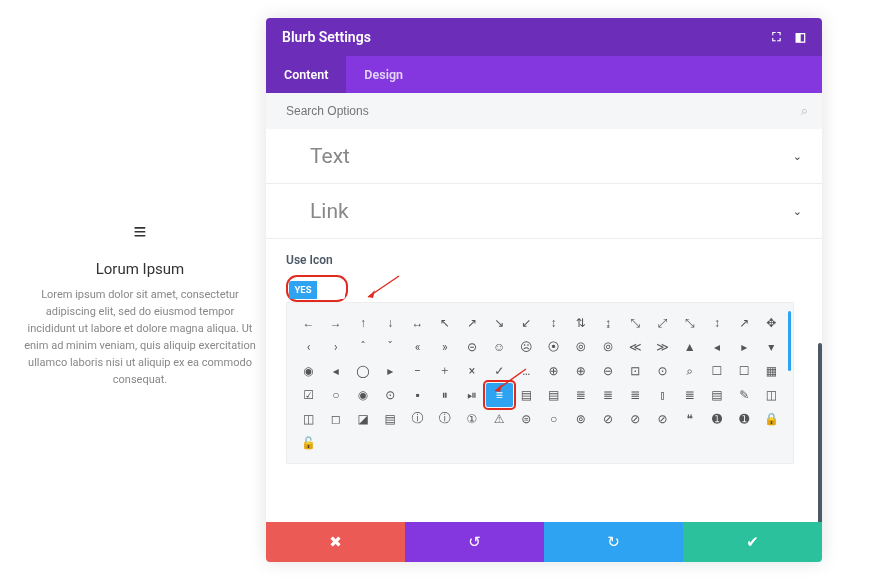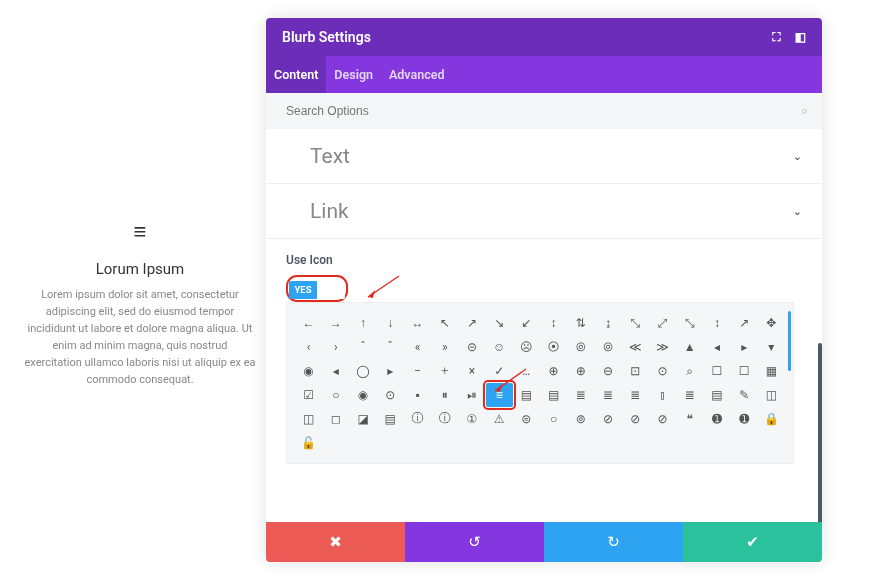--- a/index.html
+++ b/index.html
@@ -62,21 +62,21 @@
     font-size: 14px;
     font-weight: 600;
   }
   .modal-header-icons { display: flex; gap: 14px; }
   .modal-header-icons span { cursor: pointer; font-size: 12px; }
   .tabs {
     background: #8436df;
     display: flex;
   }
   .tab {
-    padding: 11px 8px;
+    padding: 11px 18px;
     font-size: 12.5px;
     color: #e4d6f8;
     cursor: pointer;
     font-weight: 600;
   }
   .tab.active { background: #6c2eb9; color: #fff; }
   .search {
     display: flex;
     align-items: center;
     background: #f5f6f7;
@@ -211,36 +211,35 @@
     background:#4c5866;
     border-radius:3px;
   }
 </style>
 </head>
 <body>
 
 <div class="preview">
   <div class="preview-icon">≡</div>
   <div class="preview-title">Lorum Ipsum</div>
-  <div class="preview-text">Lorem ipsum dolor sit amet, consectetur adipiscing elit, sed do eiusmod tempor incididunt ut labore et dolore magna aliqua. Ut enim ad minim magna, quis nostrud exercitation ullamco laboris nisi ut aliquip ex ea commodo consequat.</div>
+  <div class="preview-text">Lorem ipsum dolor sit amet, consectetur adipiscing elit, sed do eiusmod tempor incididunt ut labore et dolore magna aliqua. Ut enim ad minim veniam, quis aliquip exercitation ullamco laboris nisi ut aliquip ex ea commodo consequat.</div>
 </div>
 
 <div class="modal">
   <div class="modal-header">
     <span>Blurb Settings</span>
     <div class="modal-header-icons">
       <span>⛶</span>
       <span>◧</span>
     </div>
   </div>
 
   <div class="tabs">
     <div class="tab active">Content</div>
     <div class="tab">Design</div>
-    <div class="tab">Advanced</div>
   </div>
 
   <div class="search">
     <input placeholder="Search Options" style="">
     <span class="search-icon">⌕</span>
   </div>
 
   <div class="body">
     <div class="accordion">
       <span class="accordion-title">Text</span>

